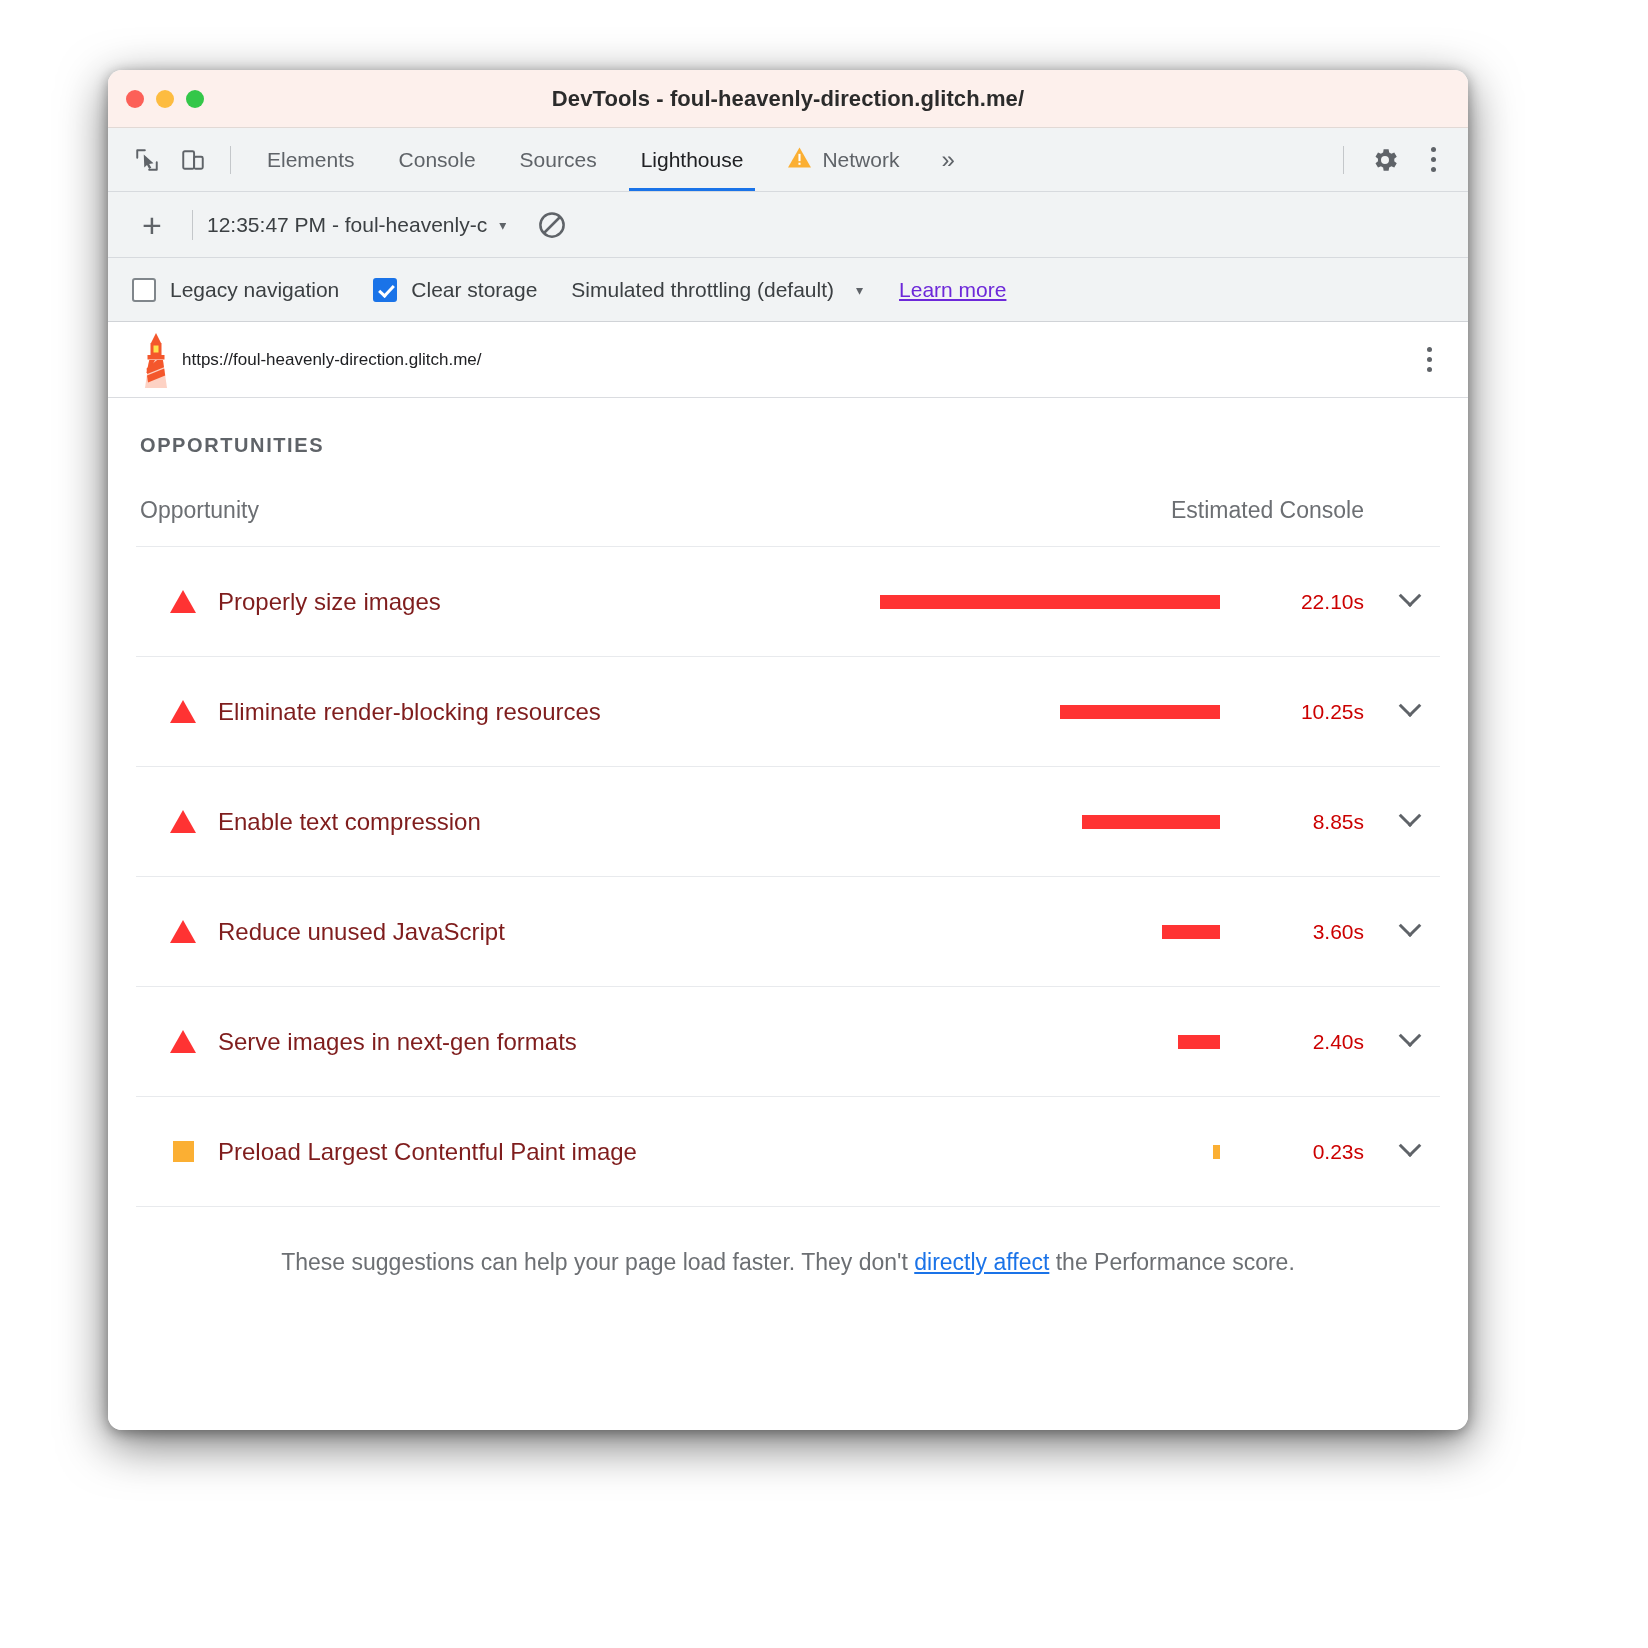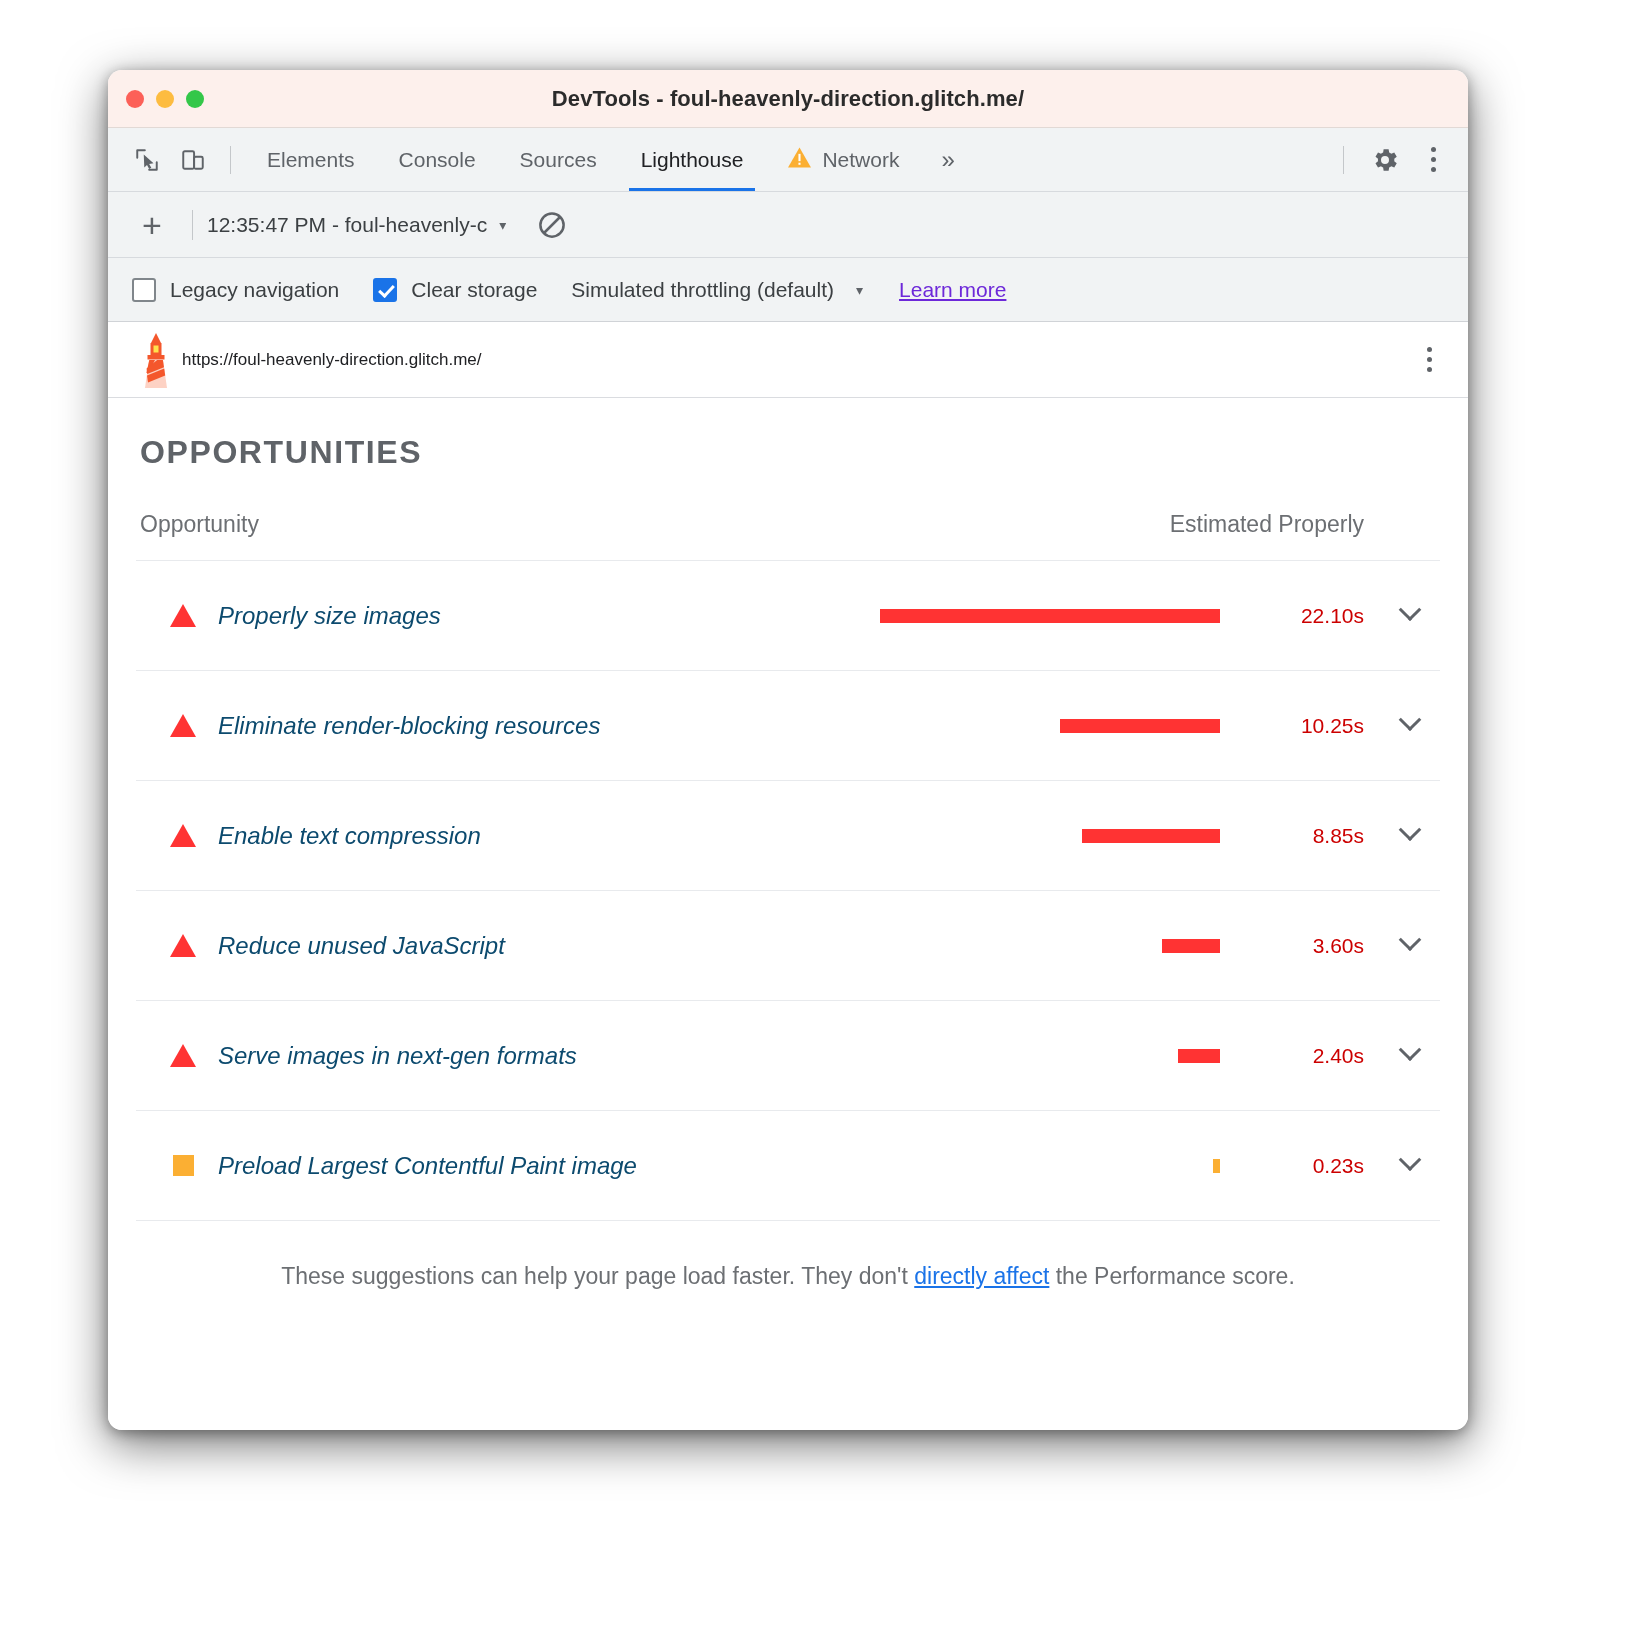--- a/index.html
+++ b/index.html
@@ -223,21 +223,21 @@
   .urlrow .kebab { position: absolute; right: 18px; }
 
   
   .report {
     position: relative;
     background: #ffffff;
     height: calc(100% - 58px - 64px - 66px - 64px - 76px);
     padding: 0 28px;
   }
   .section-title {
-    font-size: 32px;
+    font-size: 20px;
     font-weight: bold;
     letter-spacing: 1.6px;
     color: #5f6368;
     padding: 36px 0 0 4px;
   }
 
   table.opps {
     width: 100%;
     border-collapse: collapse;
     margin-top: 40px;
@@ -272,21 +272,21 @@
   .tri-red {
     width: 0; height: 0;
     border-left: 13px solid transparent;
     border-right: 13px solid transparent;
     border-bottom: 23px solid #f33;
   }
   .sq-orange {
     width: 21px; height: 21px;
     background: #fbaf33;
   }
-  .opp-label { font-size: 24px; color: #0c4a6e; white-space: nowrap; font-style: italic; }
+  .opp-label { font-size: 24px; color: #7f1d1d; white-space: nowrap; }
 
   .cell-bar { position: relative; padding-right: 0; }
   .barwrap {
     position: relative;
     width: 100%;
     height: 14px;
     display: flex;
     justify-content: flex-end;
   }
   .bar { height: 14px; }
@@ -456,21 +456,21 @@
       <table class="opps">
         <colgroup>
           <col style="width:640px">
           <col>
           <col style="width:160px">
           <col style="width:60px">
         </colgroup>
         <thead>
           <tr>
             <th>Opportunity</th>
-            <th colspan="3" class="savings">Estimated Properly</th>
+            <th colspan="3" class="savings">Estimated Console</th>
           </tr>
         </thead>
         <tbody>
             <tr>
               <td>
                 <div class="cell-name">
                   <span class="sev">
                     <span class="tri-red"></span>
                   </span>
                   <span class="opp-label">Properly size images</span>

